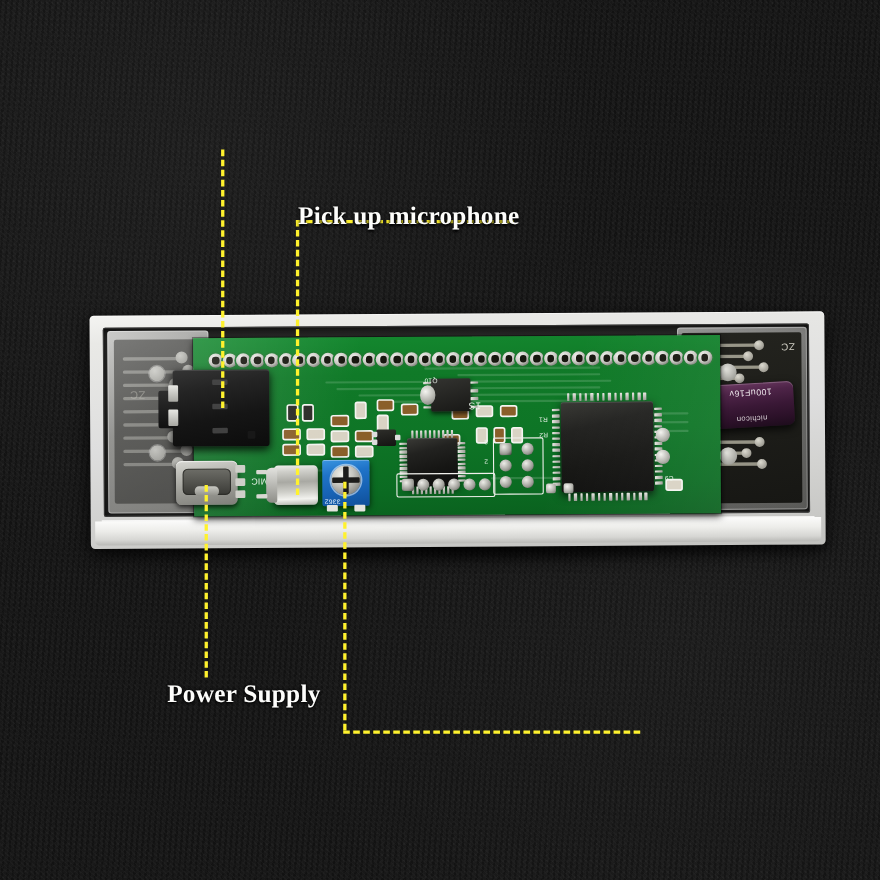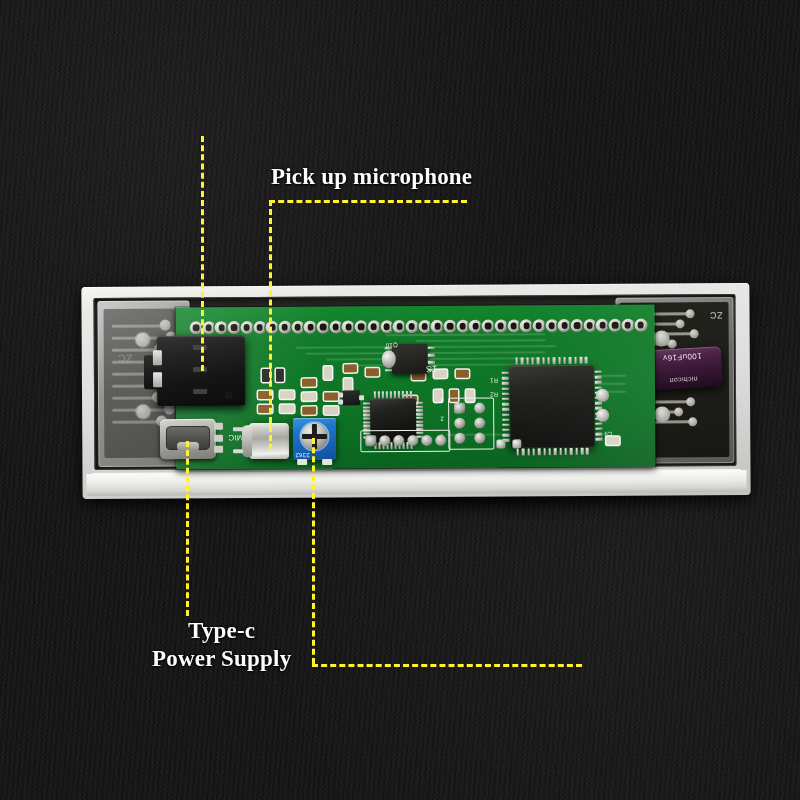--- a/index.html
+++ b/index.html
@@ -31,21 +31,21 @@
   }
 
   
   .lbl{
     position:absolute;color:#fdfdfb;white-space:nowrap;
     font-family:"Liberation Serif", serif;
     font-weight:700;letter-spacing:.2px;
     text-shadow:0 0 3px rgba(0,0,0,.95), 0 1px 2px rgba(0,0,0,.9);
   }
   .lbl-audio{left:112px;top:99px;font-size:23px;}
-  .lbl-mic{left:271px;top:164px;font-size:23px;}
+  .lbl-mic{left:271px;top:184px;font-size:23px;}
   .lbl-typec{left:152px;top:617px;font-size:23px;text-align:center;line-height:1.22;}
   .lbl-pot{left:320px;top:639px;font-size:23px;}
 
   
   .dashv{
     position:absolute;width:0;
     border-left:3px dashed #fff22e;
   }
   .dashh{
     position:absolute;height:0;
@@ -716,18 +716,17 @@
 
   <div class="dashv" style="left:186px;top:441px;height:175px;"></div>
 
   <div class="dashv" style="left:312px;top:438px;height:226px;"></div>
   <div class="dashh" style="left:312px;top:664px;width:270px;"></div>
 
 
   <div class="lbl lbl-mic">Pick up microphone</div>
 
   <div class="lbl lbl-typec">
-    <div>Type-c</div>
     <div>Power Supply</div>
   </div>
 
 
 </div>
 
 </body></html>

